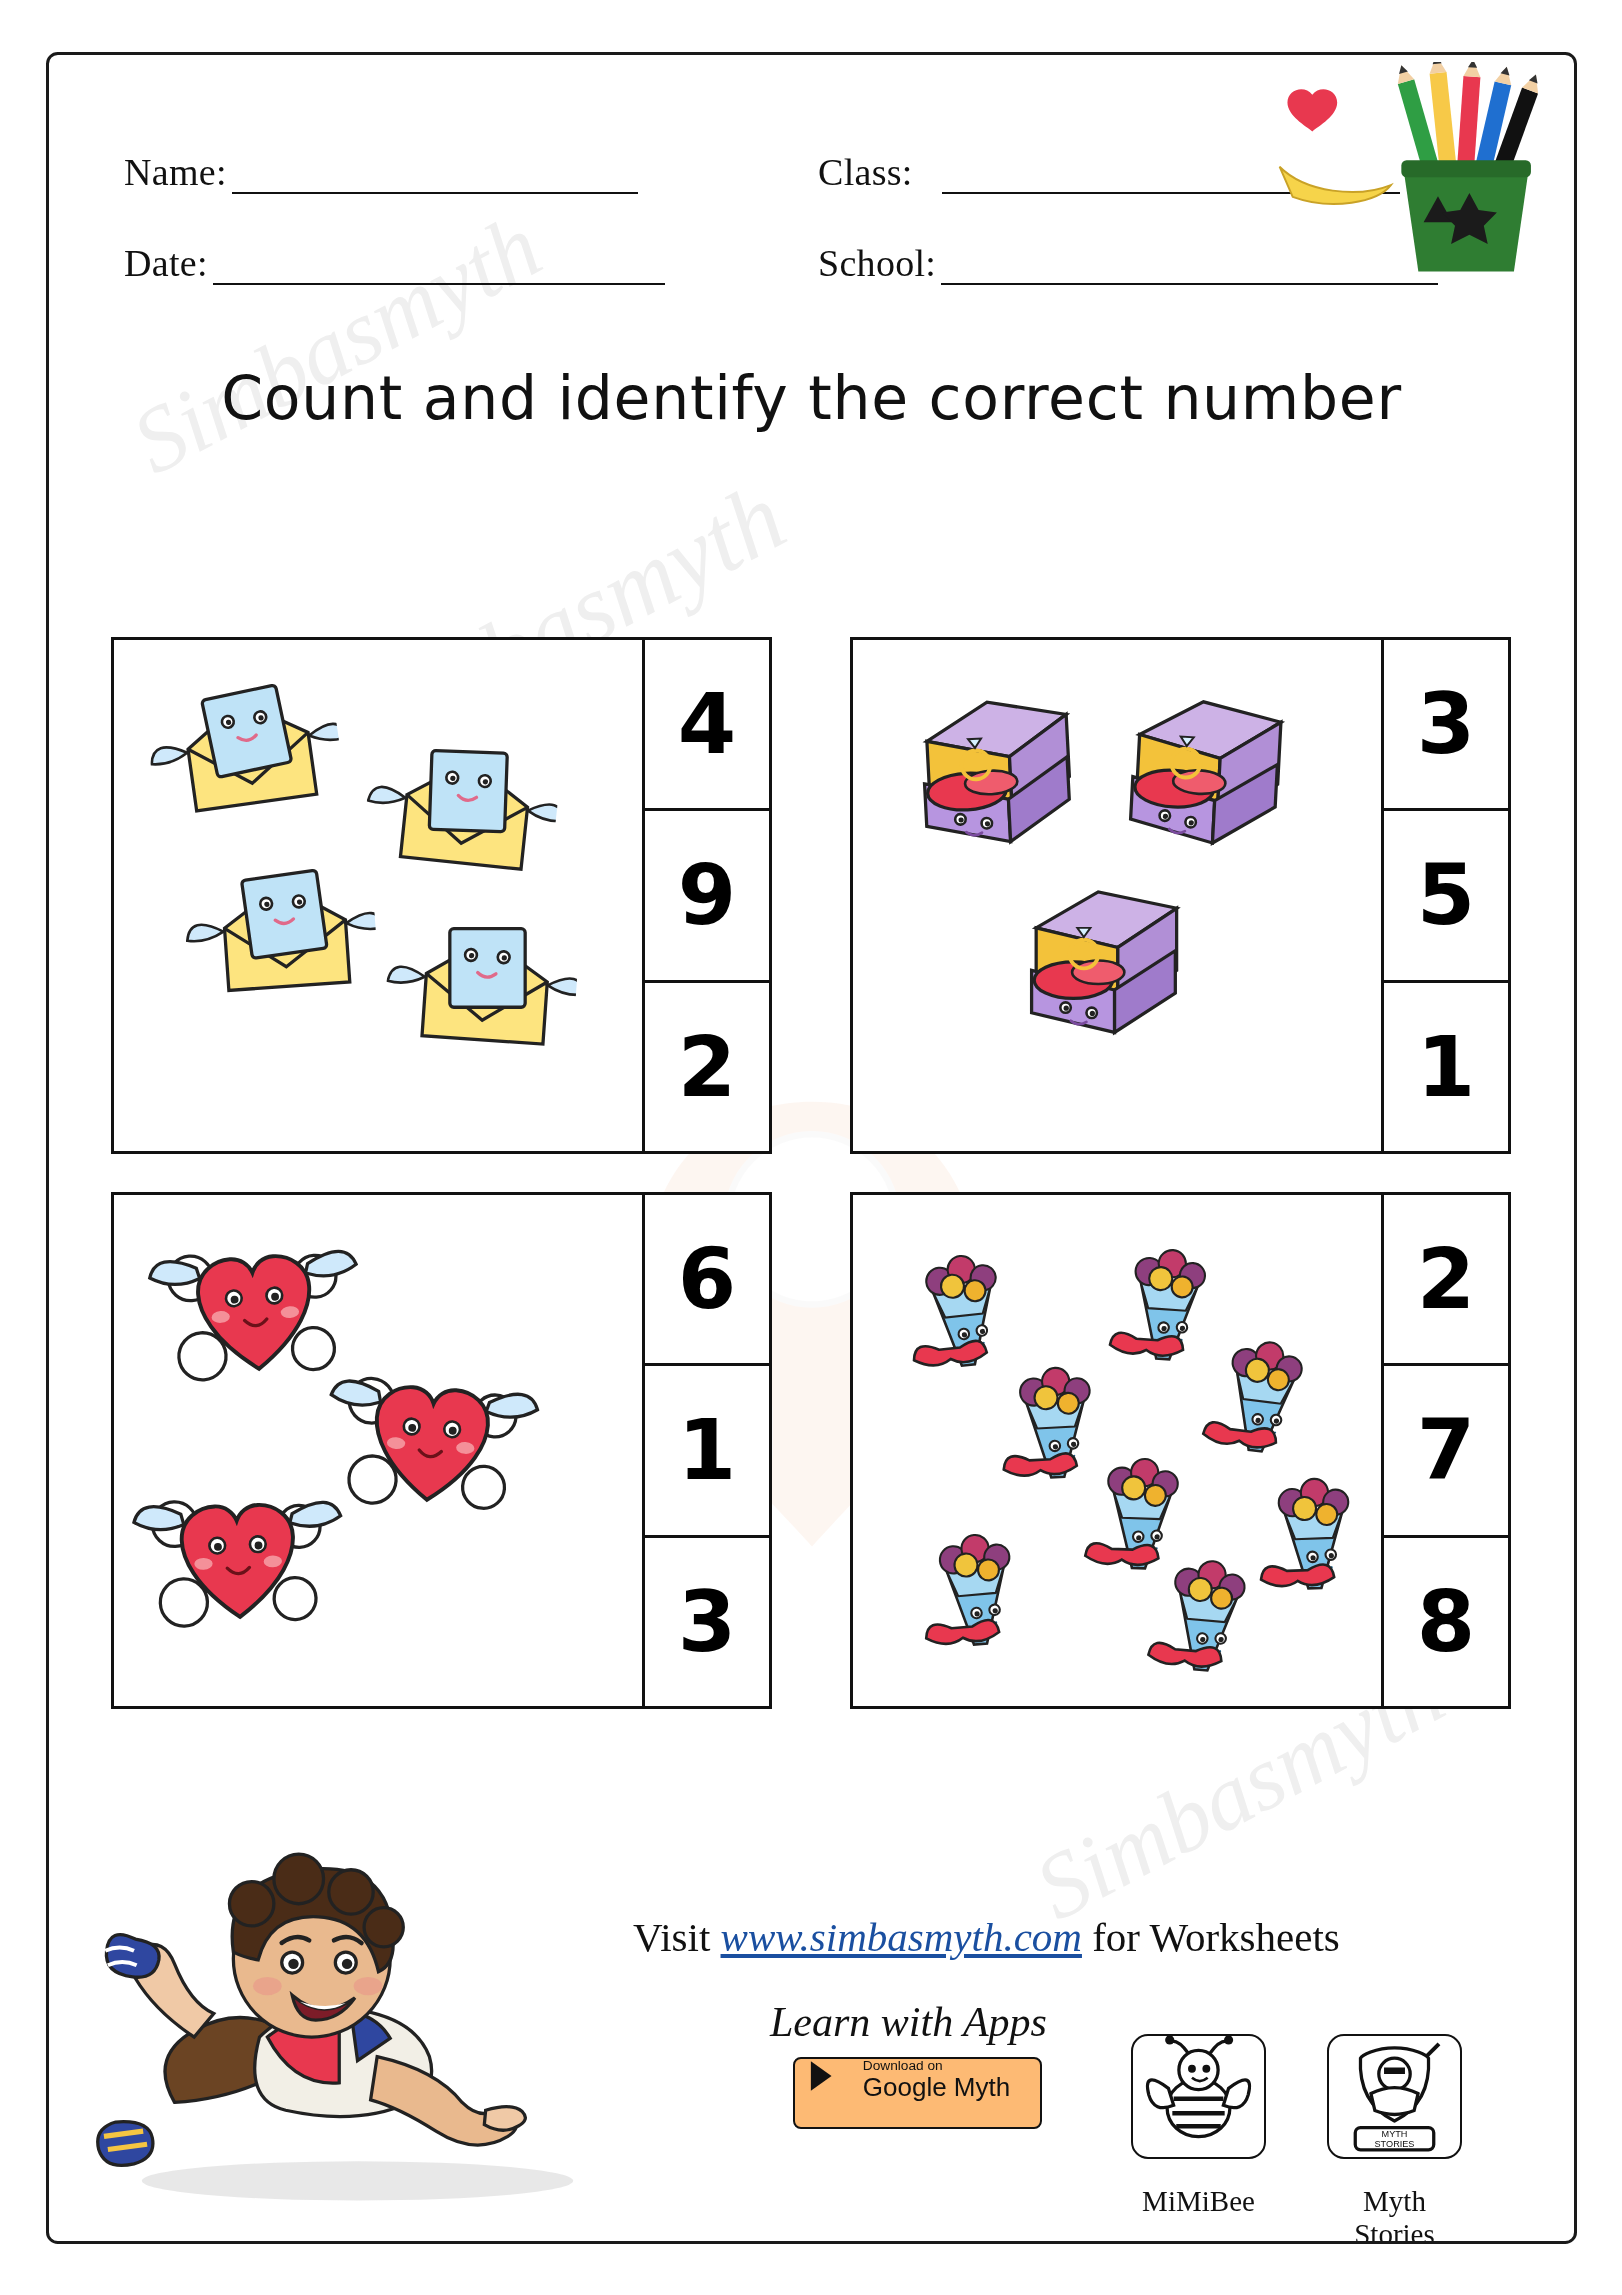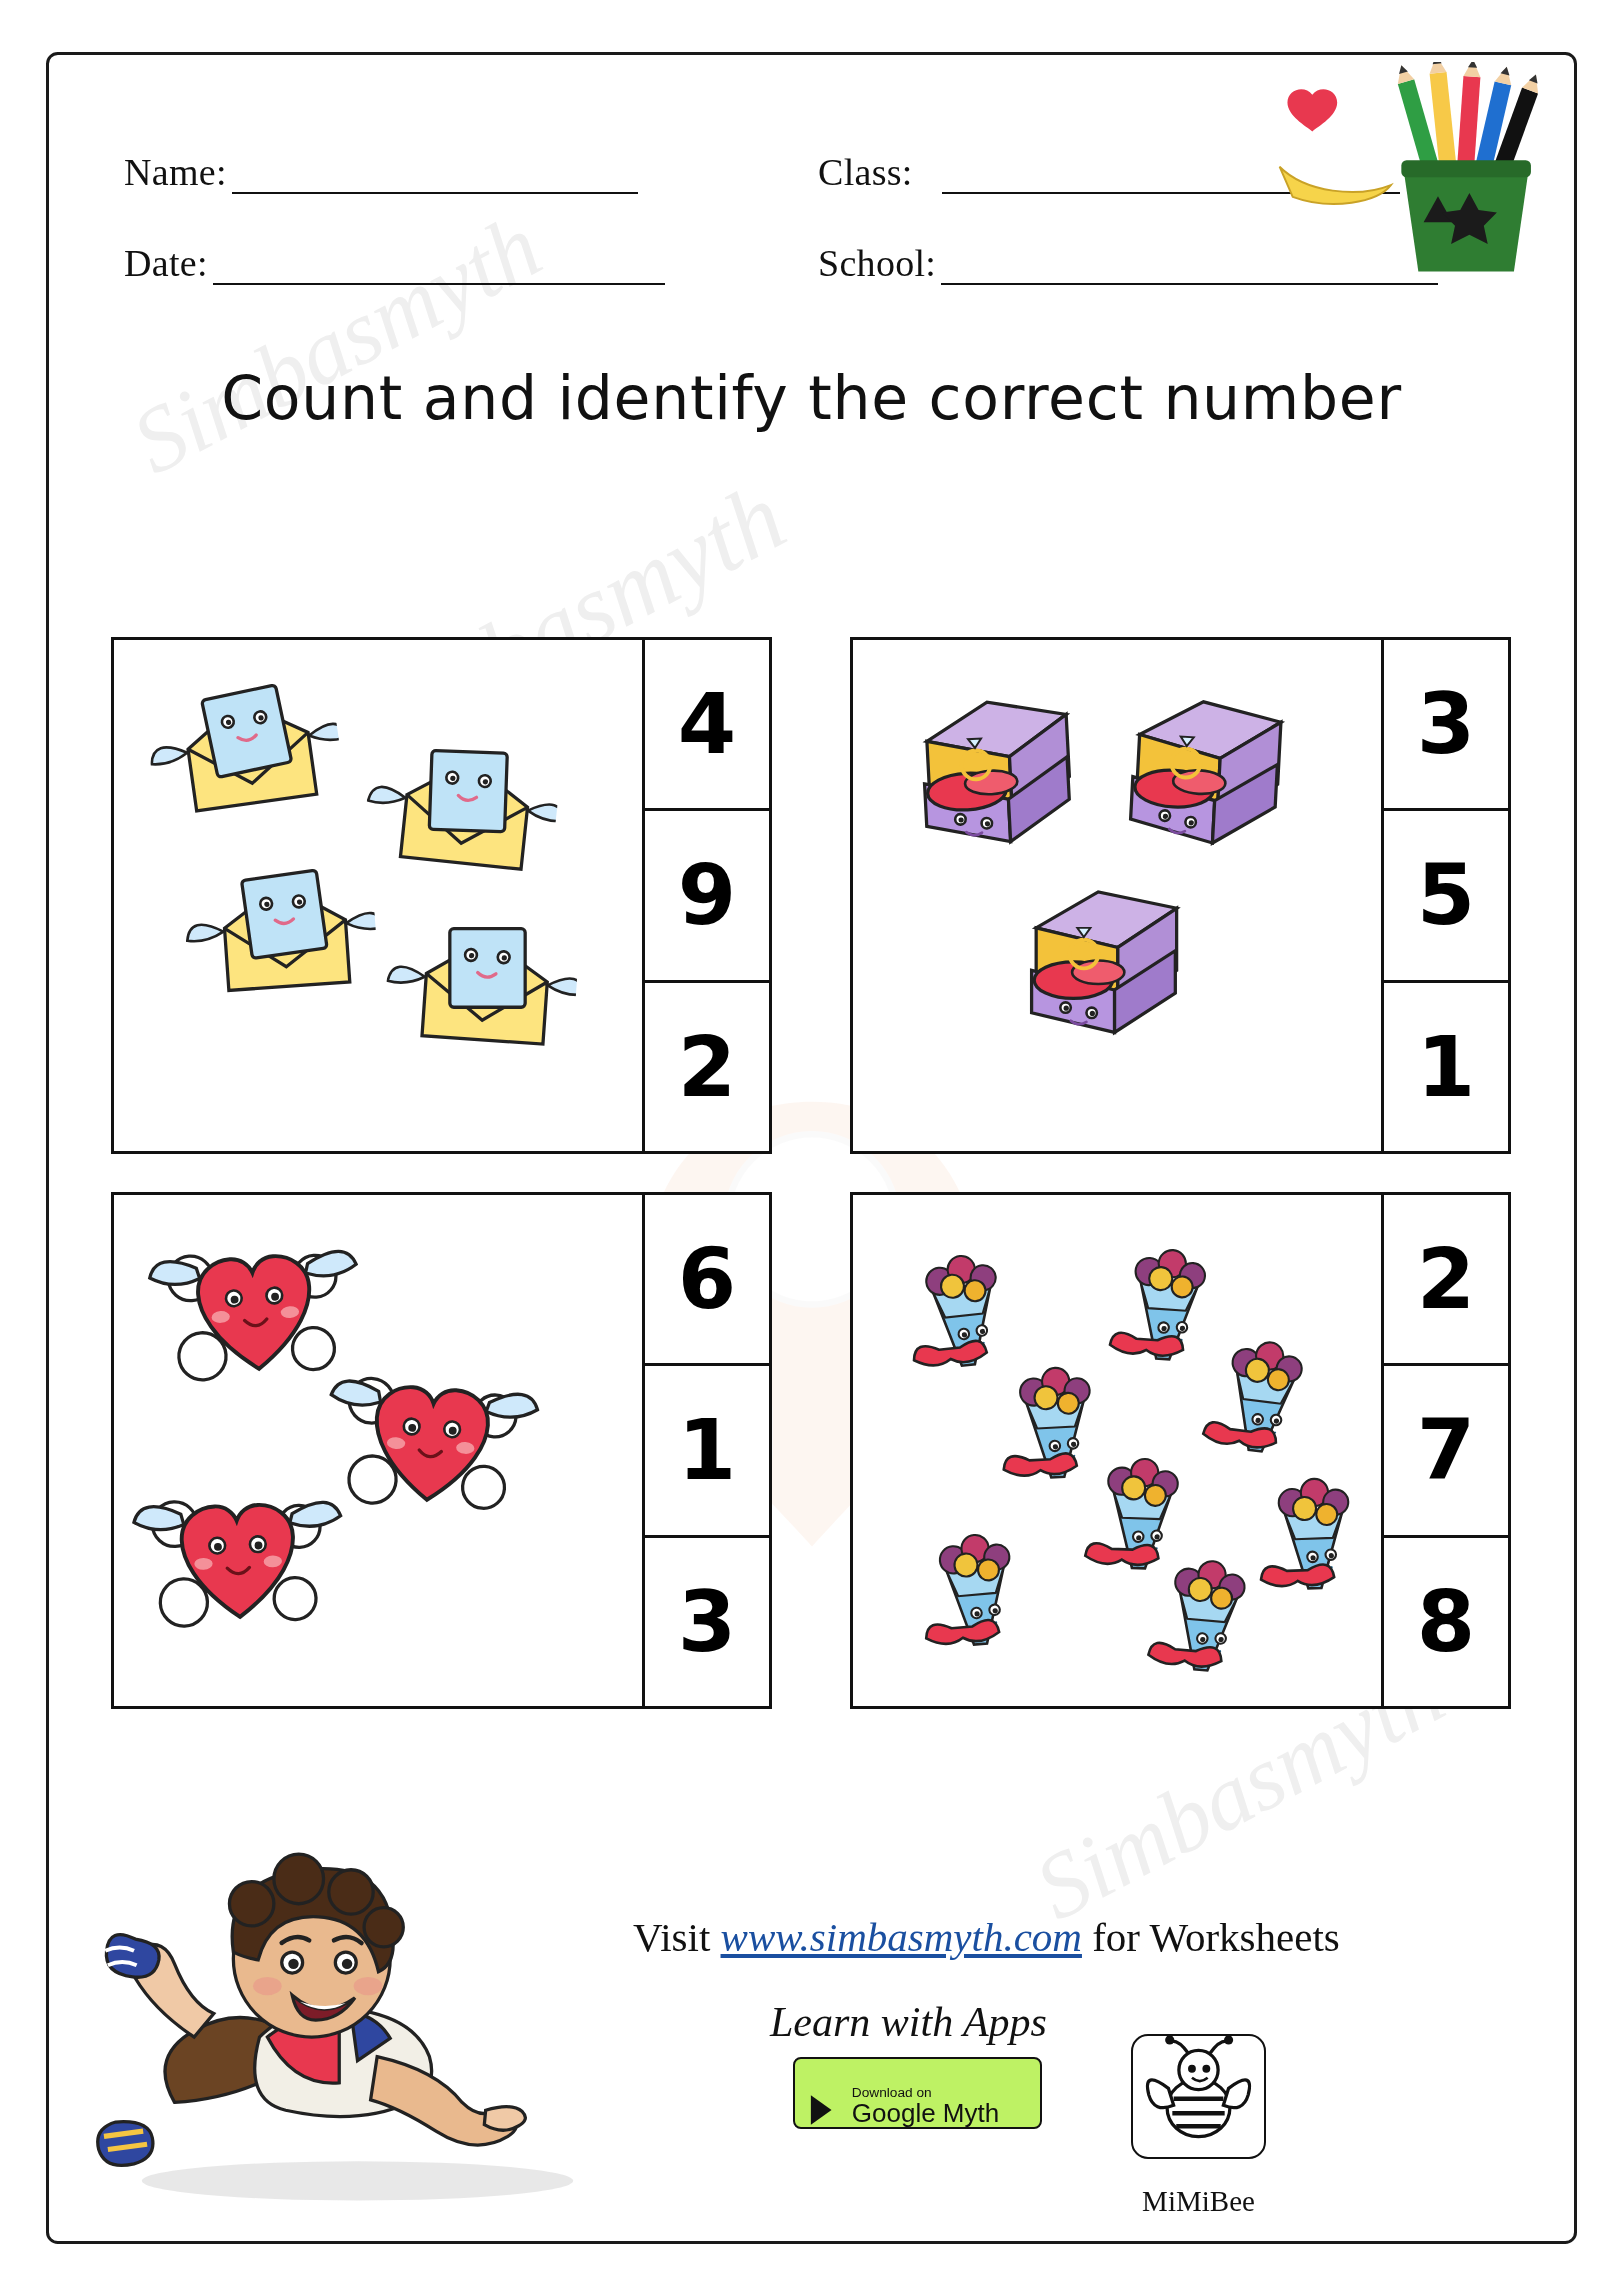--- a/index.html
+++ b/index.html
@@ -170,25 +170,25 @@
   }
   .gplay {
     position: absolute;
     left: 736px;
     top: 255px;
     width: 249px;
     height: 72px;
     border: 2px solid #111;
     border-radius: 7.9px;
     display: flex;
-    align-items: flex-end;
-    gap: 14px;
+    align-items: flex-start;
+    gap: 25px;
     padding: 0 11.8px;
     box-sizing: border-box;
-    background: #bef264;
+    background: #fdba74;
   }
   .gplay .txt { line-height: 1.05; }
   .gplay .t1 { font-size: 13.7px; color: #111; font-family: "Liberation Sans", sans-serif;}
   .gplay .t2 { font-size: 26px; color: #111; font-family: "Liberation Sans", sans-serif;}
   .app {
     position: absolute;
     width: 137px;
     text-align: center;
   }
   .app .badge {
@@ -714,16 +714,31 @@
           <path d="M90 64 q12 10 24 0" fill="none" stroke="#111" stroke-width="4"></path>
           <path d="M84 26 q-14 -20 -26 -18" fill="none" stroke="#111" stroke-width="5"></path>
           <path d="M118 26 q14 -20 26 -18" fill="none" stroke="#111" stroke-width="5"></path>
           <circle cx="56" cy="6" r="7" fill="#111"></circle>
             <circle cx="146" cy="6" r="7" fill="#111"></circle>
         </svg>
       </div>
       <div class="name">MiMiBee</div>
     </div>
 
+    <div class="app" style="left:1269px; top:232px;">
+      <div class="badge">
+        <svg viewBox="0 0 200 185" width="131" height="121">
+          <path d="M100 18 C70 18 50 30 48 34 C46 70 56 108 100 130 C144 108 154 70 152 34 C150 30 130 18 100 18Z" fill="#fff" stroke="#111" stroke-width="5"></path>
+          <circle cx="100" cy="58" r="24" fill="#fff" stroke="#111" stroke-width="5"></circle>
+          <path d="M84 48 h32 v10 h-32Z" fill="#111"></path>
+          <path d="M64 88 q36 -18 72 0 l-6 26 q-30 12 -60 0Z" fill="#fff" stroke="#111" stroke-width="5"></path>
+          <path d="M150 30 l18 -18" stroke="#111" stroke-width="6"></path>
+          <rect x="40" y="140" width="120" height="34" rx="8" fill="#fff" stroke="#111" stroke-width="5"></rect>
+          <text x="100" y="155" font-family="Liberation Sans, sans-serif" font-size="14" text-anchor="middle" fill="#111">MYTH</text>
+          <text x="100" y="170" font-family="Liberation Sans, sans-serif" font-size="14" text-anchor="middle" fill="#111">STORIES</text>
+        </svg>
+      </div>
+      <div class="name">Myth Stories</div>
+    </div>
 
   </div>
 </div>
 
 
 </body></html>

